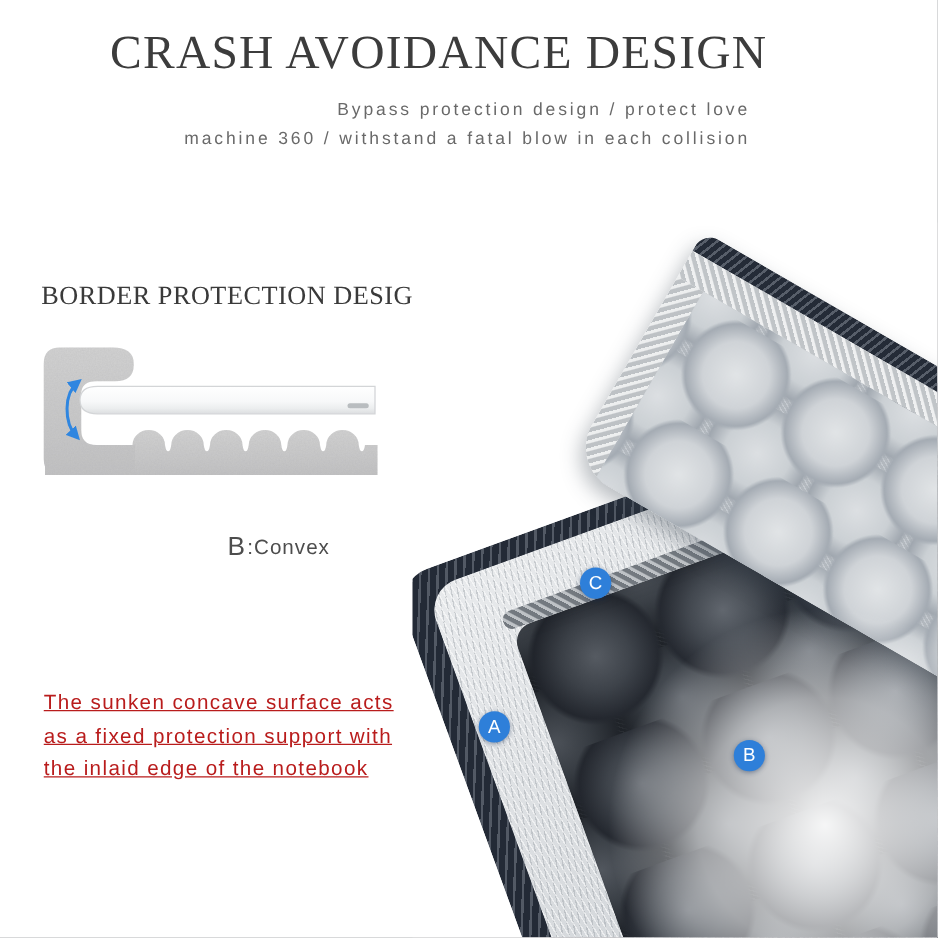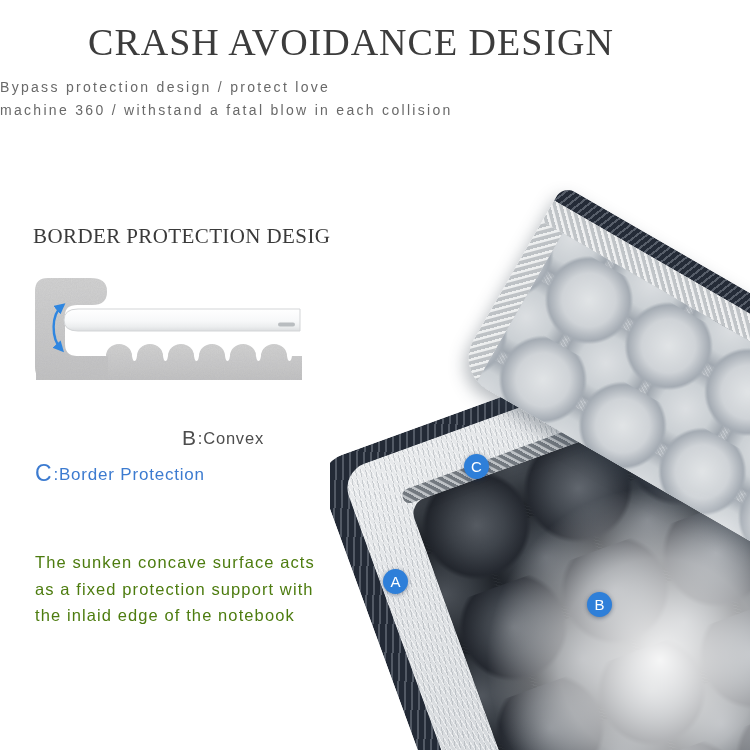--- a/index.html
+++ b/index.html
@@ -7,41 +7,42 @@
     position:relative;width:750px;height:750px;background:#fff;overflow:hidden;
     font-family:"Liberation Sans",sans-serif;
   }
   
   .title{
     position:absolute;top:20px;left:0;width:702px;text-align:center;
     font-family:"Liberation Serif",serif;font-size:38px;line-height:44px;
     color:#3c3c3c;letter-spacing:1px;white-space:nowrap;
   }
   .subtitle{
-    position:absolute;top:76px;left:0;width:600px;text-align:left;
+    position:absolute;top:76px;left:0;width:600px;text-align:right;
     font-size:14px;line-height:23px;color:#696969;letter-spacing:2.3px;
     white-space:pre-line;
   }
   
   .section-heading{
     position:absolute;top:224px;left:33px;
     font-family:"Liberation Serif",serif;font-size:21px;color:#3a3a3a;
     letter-spacing:0.4px;white-space:nowrap;
   }
   .diagram{position:absolute;left:28px;top:272px;width:280px;height:112px;}
   .lbl{position:absolute;font-size:16.5px;color:#4d4d4d;letter-spacing:0.8px;white-space:nowrap;}
   .lbl-a{left:35px;top:430px;}
   .lbl-b{left:170px;top:426px;margin-left:12px;}
   .lbl-c{left:35px;top:460px;color:var(--label-blue,#3c7bd0);font-size:17px;}
   .lbl-key{font-size:21px;font-weight:400;vertical-align:-1px;margin-right:1px;}
   .lbl-c .lbl-key{font-size:23px;}
   .description{
     position:absolute;left:35px;top:549px;width:310px;
-    font-size:16.5px;line-height:26.5px;color:#4d7c0f;letter-spacing:1.1px;
+    font-size:16.5px;line-height:26.5px;color:#b91c1c;letter-spacing:1.1px;
     white-space:pre-line;
+    text-decoration:underline;
   }
   
   .photo{position:absolute;left:330px;top:178px;width:420px;height:572px;overflow:hidden;background:#fff;}
   .body-shell{
     position:absolute;left:-16px;top:287px;width:800px;height:620px;
     transform:rotate(-20deg);transform-origin:0 0;
     background-color:#232a36;border-top-left-radius:30px;
     background-image:repeating-linear-gradient(112deg,rgba(205,212,222,0.28) 0 2px,rgba(0,0,0,0) 2px 7px);
   }
   .body-plush{
@@ -172,23 +173,20 @@
       <path d="M 50,37 H 272 V 59 H 50 Q 36,59 36,48 Q 36,37 50,37 Z" fill="url(#lapGrad)" stroke="#d3d5d7" stroke-width="1"></path>
       <rect x="250" y="50.5" width="17" height="4" rx="2" fill="#b9bdc0"></rect>
     </g>
 
     <path d="M 34,34 C 23,43 23,66 33,77" fill="none" stroke="#2f86e0" stroke-width="2.4" marker-start="url(#ah)" marker-end="url(#ah)"></path>
   </svg>
 
   <div class="lbl lbl-b">
     <span class="lbl-key">B</span><span>:Convex</span>
   </div>
-  <div class="lbl lbl-c">
-    <span class="lbl-key">C</span><span>:Border Protection</span>
-  </div>
 
   <div class="description">The sunken concave surface acts
 as a fixed protection support with
 the inlaid edge of the notebook</div>
 
   <div class="photo">
     <div class="body-shell">
       <div class="body-plush"></div>
       <div class="body-lip"></div>
       <div class="body-panel"></div>

